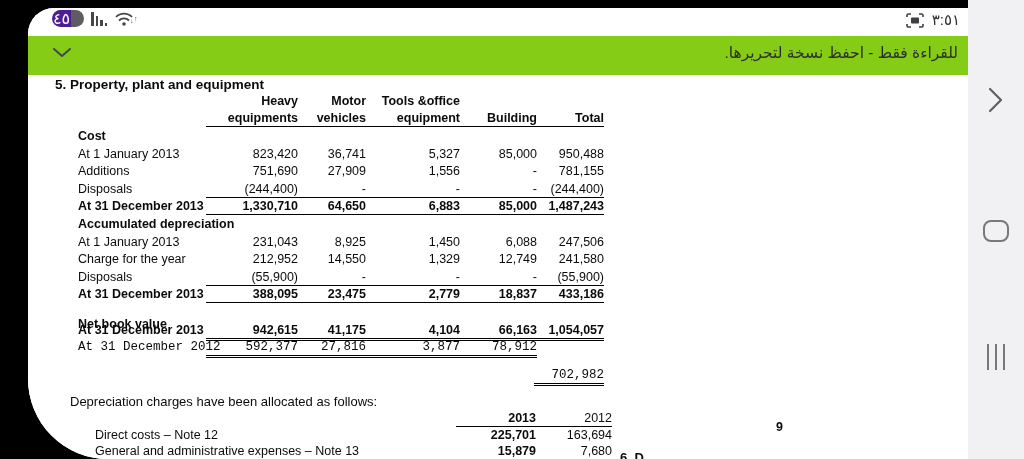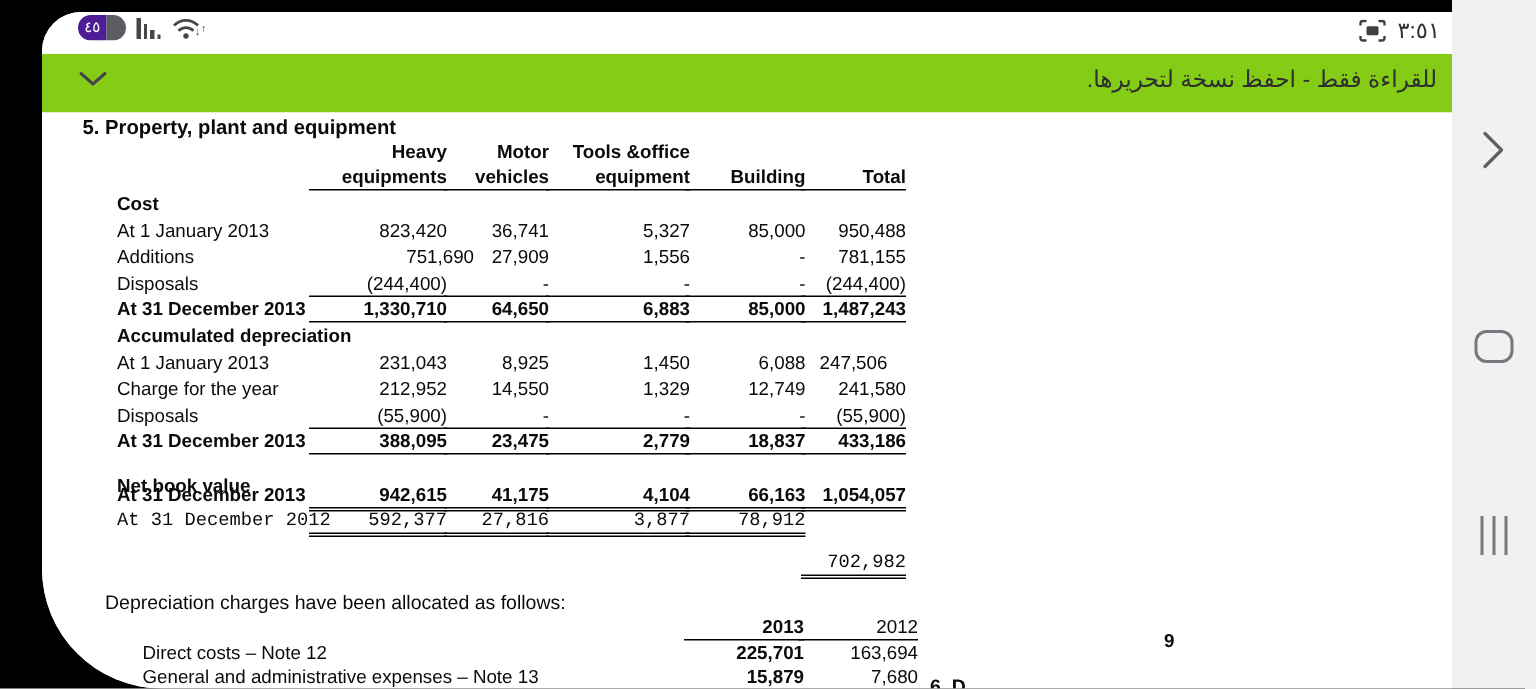--- a/index.html
+++ b/index.html
@@ -8,21 +8,21 @@
   
   .nav-panel{position:absolute;top:0;right:0;width:56px;height:459px;background:#f1f1f3;}
   .nav-btn{position:absolute;left:0;width:56px;height:40px;display:flex;align-items:center;justify-content:center;}
   
   .app{position:absolute;left:28px;top:8px;width:940px;height:451px;background:#fff;
        border-top-left-radius:26px;border-bottom-left-radius:80px;overflow:hidden;}
   .statusbar{position:relative;height:28px;background:#fff;}
   .sb-left{position:absolute;left:24px;top:2px;display:flex;align-items:center;gap:7px;}
   .sb-right{position:absolute;right:8px;top:3px;display:flex;align-items:center;gap:8px;}
   .badge{width:32px;height:17px;border-radius:9px;overflow:hidden;display:flex;}
-  .badge .b-l{flex:1;background:#4c1d95;color:#fff;font-size:10px;display:flex;align-items:center;justify-content:center;}
+  .badge .b-l{flex:1;background:#4c1d95;color:#fff;font-size:16px;display:flex;align-items:center;justify-content:center;}
   .badge .b-r{width:13px;background:#5d5d61;}
   .sigbars{display:flex;align-items:flex-end;gap:2px;height:14px;}
   .sigbars i{display:block;width:2.5px;background:#47474b;}
   .time{font-size:15px;color:#323236;}
   
   .banner{position:relative;height:39px;background:#84cc16;display:flex;align-items:center;}
   .banner .chev{position:absolute;left:24px;top:11px;}
   .banner .msg{position:absolute;right:10px;top:8px;font-size:15.5px;color:#2e2e30;direction:rtl;}
   
   .doc{position:relative;height:384px;background:#fff;color:#0b0b0b;font-size:12.5px;}
@@ -138,21 +138,21 @@
         <div class="trow" style="top: 71.6px;">
           <span class="lab">At 1 January 2013</span>
           <span class="cell " style="right: 306px; width: 92px;">823,420</span>
           <span class="cell " style="right: 238px; width: 70px;">36,741</span>
           <span class="cell " style="right: 144px; width: 96px;">5,327</span>
           <span class="cell " style="right: 67px; width: 80px;">85,000</span>
           <span class="cell " style="right: 0px; width: 70px;">950,488</span>
         </div>
         <div class="trow" style="top: 89.2px;">
           <span class="lab">Additions</span>
-          <span class="cell " style="right: 288px; width: 92px;">751,690</span>
+          <span class="cell " style="right: 306px; width: 92px;">751,690</span>
           <span class="cell " style="right: 238px; width: 70px;">27,909</span>
           <span class="cell " style="right: 144px; width: 96px;">1,556</span>
           <span class="cell " style="right: 67px; width: 80px;">-</span>
           <span class="cell " style="right: 0px; width: 70px;">781,155</span>
         </div>
         <div class="trow" style="top: 106.8px;">
           <span class="lab">Disposals</span>
           <span class="cell u" style="right: 306px; width: 92px;">(244,400)</span>
           <span class="cell u" style="right: 238px; width: 70px;">-</span>
           <span class="cell u" style="right: 144px; width: 96px;">-</span>
@@ -169,21 +169,21 @@
         </div>
         <div class="trow" style="top: 142px;">
           <span class="lab b">Accumulated depreciation</span>
         </div>
         <div class="trow" style="top: 159.6px;">
           <span class="lab">At 1 January 2013</span>
           <span class="cell " style="right: 306px; width: 92px;">231,043</span>
           <span class="cell " style="right: 238px; width: 70px;">8,925</span>
           <span class="cell " style="right: 144px; width: 96px;">1,450</span>
           <span class="cell " style="right: 67px; width: 80px;">6,088</span>
-          <span class="cell " style="right: 0px; width: 70px; text-align: center;">247,506</span>
+          <span class="cell " style="right: 0px; width: 70px;">247,506</span>
         </div>
         <div class="trow" style="top: 177.2px;">
           <span class="lab">Charge for the year</span>
           <span class="cell " style="right: 306px; width: 92px;">212,952</span>
           <span class="cell " style="right: 238px; width: 70px;">14,550</span>
           <span class="cell " style="right: 144px; width: 96px;">1,329</span>
           <span class="cell " style="right: 67px; width: 80px;">12,749</span>
           <span class="cell " style="right: 0px; width: 70px;">241,580</span>
         </div>
         <div class="trow" style="top: 194.8px;">

